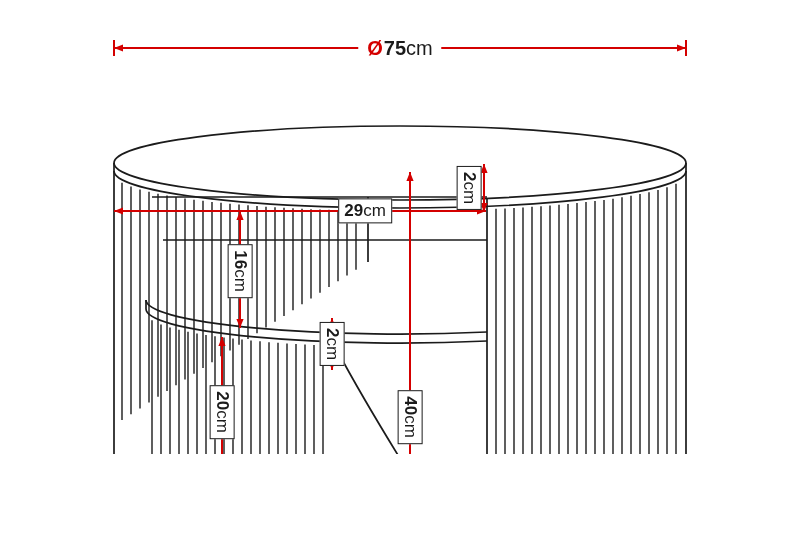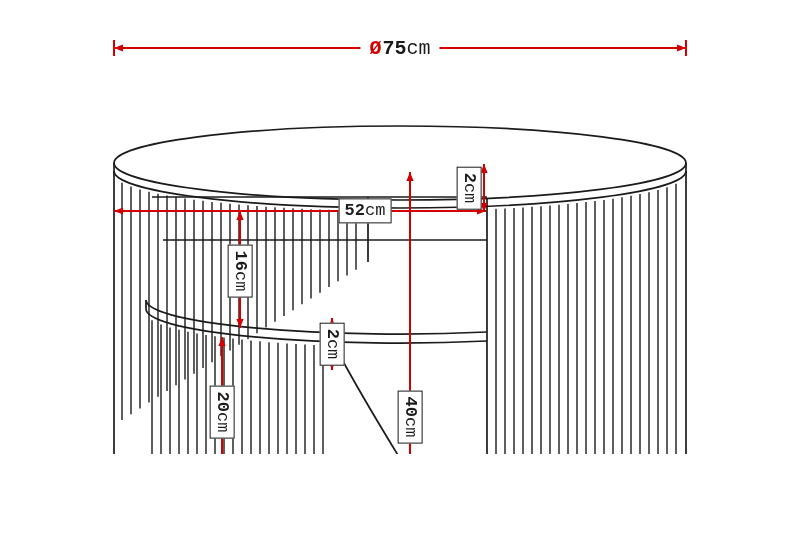--- a/index.html
+++ b/index.html
@@ -1,21 +1,21 @@
 <!DOCTYPE html>
 <html><head>
 <meta charset="utf-8">
 <style>
   html,body{margin:0;padding:0;background:#ffffff;}
   .stage{
     position:relative;
     width:800px;height:454px;
     background:#ffffff;
     overflow:hidden;
-    font-family:Liberation Mono, monospace;
+    font-family:Liberation Sans, sans-serif;
   }
   .stage svg{position:absolute;left:0;top:0;}
   .dim-label{
     position:absolute;
     background:#ffffff;
     border:1px solid #1b1b1b;
     padding:1px 5px;
     font-size:17px;
     color:#1b1b1b;
     white-space:nowrap;
@@ -155,21 +155,21 @@
         <polygon points="410,172 406.4,181 413.6,181" fill="#d40000" stroke="none"></polygon>
         <polygon points="410,500 406.4,491 413.6,491" fill="#d40000" stroke="none"></polygon>
       </g>
     </svg>
 
   <div class="dim-label hor lbl-dia">
     <span class="sym" style="color: rgb(212, 0, 0);">Ø</span><span class="v">75</span><span class="u">cm</span>
   </div>
 
   <div class="dim-label hor lbl-52">
-    <span class="v">52</span><span class="u">cm</span>
+    <span class="v">29</span><span class="u">cm</span>
   </div>
 
   <div class="dim-label rot lbl-2top">
     <span class="v">2</span><span class="u">cm</span>
   </div>
 
   <div class="dim-label rot lbl-16">
     <span class="v">16</span><span class="u">cm</span>
   </div>
 

